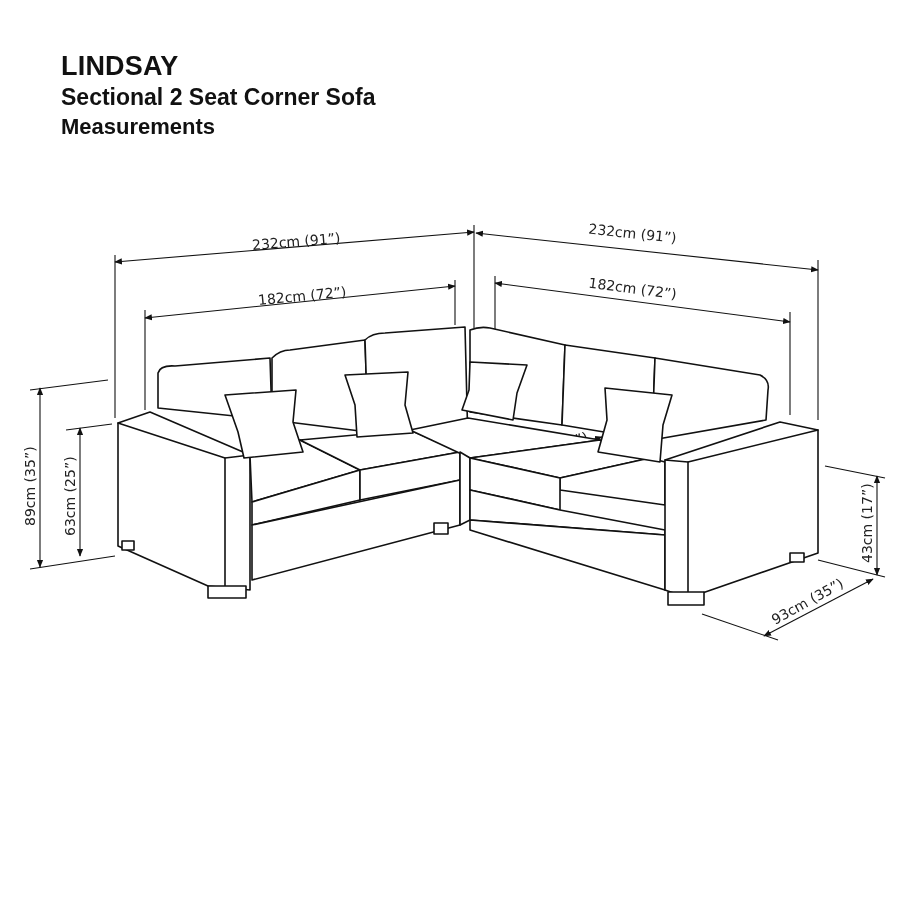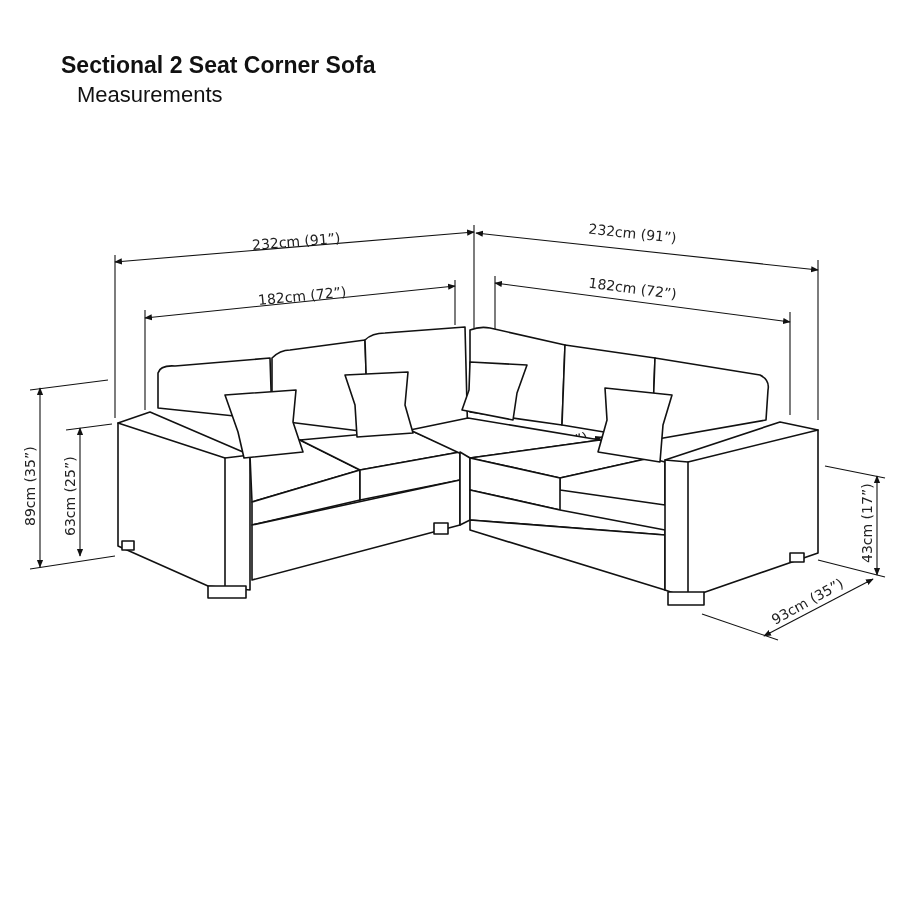--- a/index.html
+++ b/index.html
@@ -1,30 +1,31 @@
 <!DOCTYPE html>
 <html><head>
 <meta charset="utf-8">
 <style>
   html, body { margin:0; padding:0; background:#ffffff; }
   body { width:900px; height:900px; position:relative; overflow:hidden; font-family:"Liberation Sans", sans-serif; color:#111; }
   .title-block { position:absolute; left:61px; top:50px; }
   .t1 { font-weight:bold; font-size:27px; line-height:32px; letter-spacing:0.2px; }
   .t2 { font-weight:bold; font-size:23px; line-height:30px; }
-  .t3 { font-weight:normal; font-size:22px; line-height:30px;margin-left:16px; }
+  .t3 { font-weight:bold; font-size:22px; line-height:30px; }
   svg { position:absolute; left:0; top:0; }
   .dim { font-family:"DejaVu Sans", sans-serif; font-size:14px; fill:#222; }
   .ln { stroke:#111; stroke-width:1.6; fill:none; stroke-linejoin:round; stroke-linecap:round; }
   .lt { stroke:#111; stroke-width:1.1; fill:none; }
   .fill { fill:#fff; }
 </style>
 </head>
 <body>
 
 <div class="title-block">
+  <div class="t1">LINDSAY</div>
   <div class="t2">Sectional 2 Seat Corner Sofa</div>
   <div class="t3">Measurements</div>
 </div>
 
 <svg width="900" height="900" viewBox="0 0 900 900">
   <defs>
     <marker id="arr" viewBox="0 0 10 10" refX="9" refY="5" markerWidth="7" markerHeight="7" orient="auto-start-reverse">
       <path d="M0,1 L10,5 L0,9 z" fill="#111"></path>
     </marker>
   </defs>

